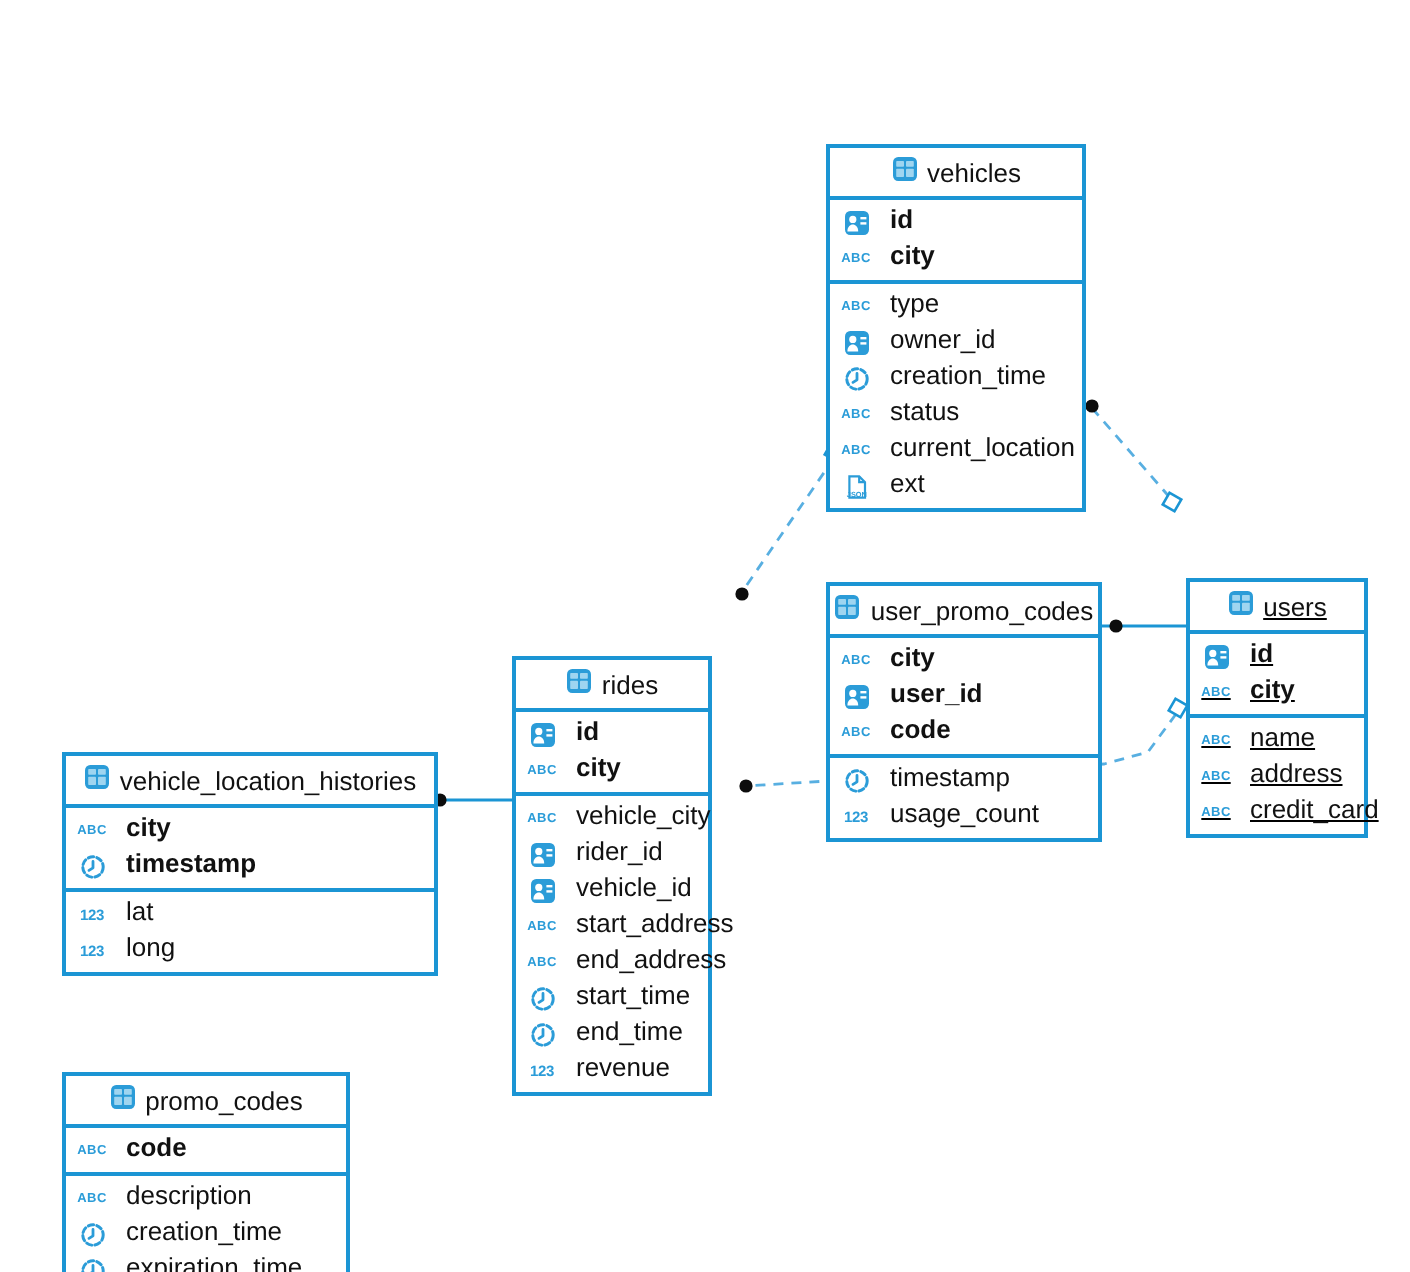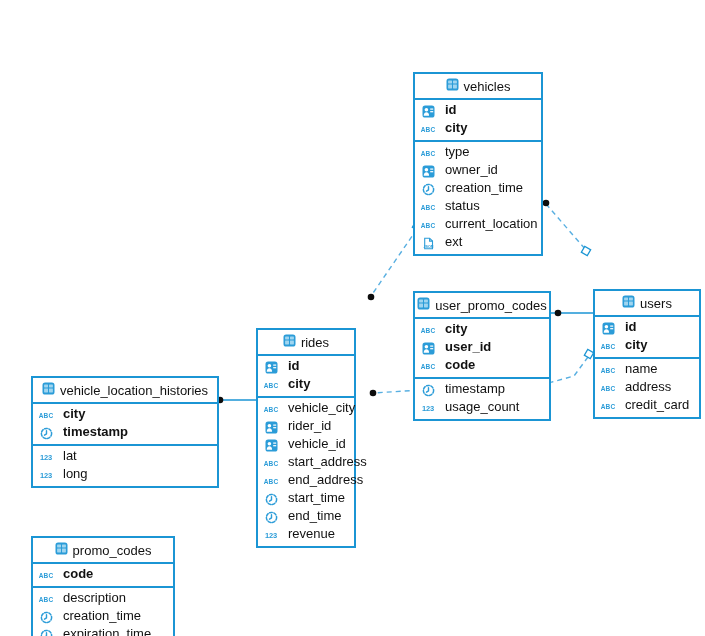--- a/index.html
+++ b/index.html
@@ -189,21 +189,21 @@
             <span class="lbl">timestamp</span>
           </div>
           <div class="row">
             <span class="icn">
               <span class="num">123</span>
             </span>
             <span class="lbl">usage_count</span>
           </div>
         </div>
       </div>
-      <div class="tbl" style="left: 593px; top: 249px; width: 108px;">
+      <div class="tbl" style="left: 593px; top: 249px; width: 91px; text-decoration: underline;">
         <div class="hdr">
           <span class="icnh"><svg width="13" height="13" viewBox="0 0 13 13">
               <rect x="0.5" y="0.5" width="12" height="12" rx="2.6" fill="var(--iconblue)"></rect>
               <rect x="2.1" y="2.5" width="3.9" height="2.9" rx="0.4" fill="#9FD5F0"></rect>
               <rect x="7" y="2.5" width="3.9" height="2.9" rx="0.4" fill="#9FD5F0"></rect>
               <rect x="2.1" y="6.4" width="3.9" height="4.1" rx="0.4" fill="#9FD5F0"></rect>
               <rect x="7" y="6.4" width="3.9" height="4.1" rx="0.4" fill="#9FD5F0"></rect>
             </svg></span>
           <span class="ttl">users</span>
         </div>

